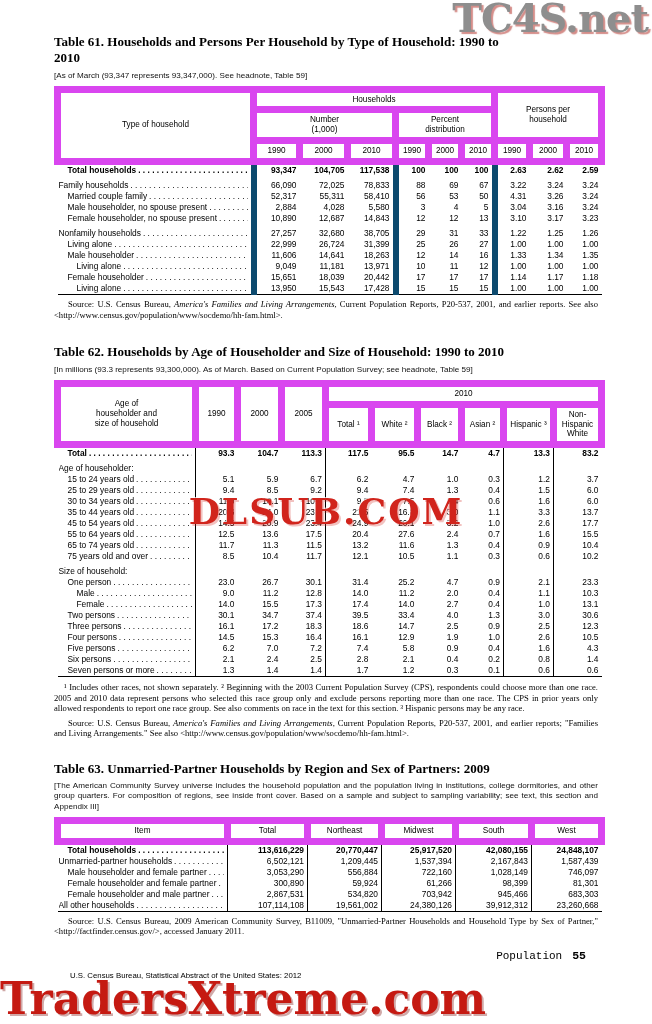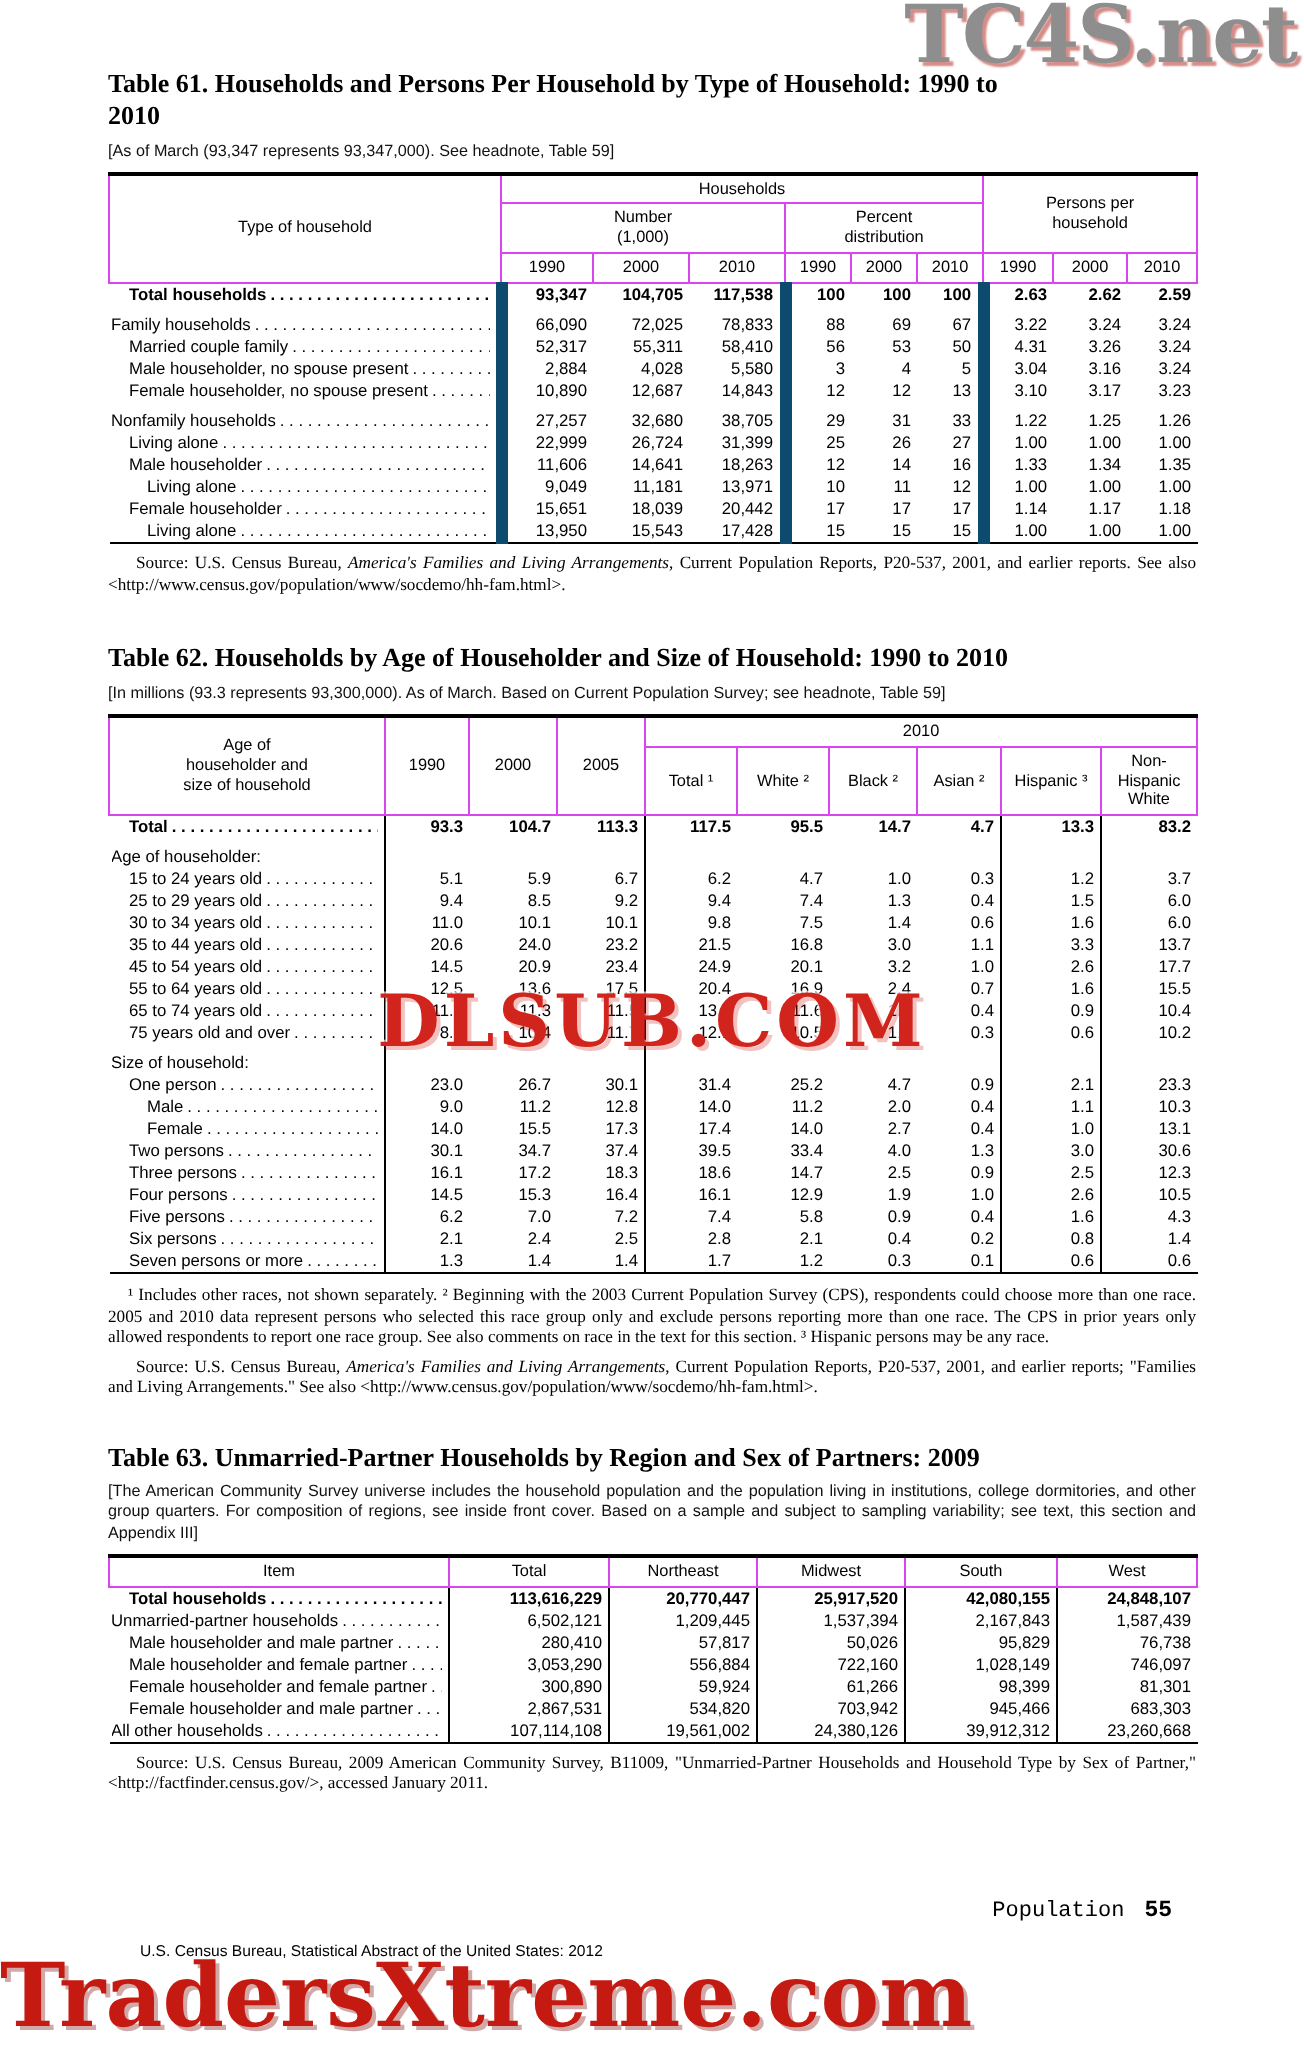--- a/index.html
+++ b/index.html
@@ -18,21 +18,21 @@
   .headnote{font-size:8.1px;line-height:1.25;margin:0 0 5px;color:#111;text-align:justify}
   .note,.source{font-family:"Liberation Serif",serif;font-size:8.6px;line-height:1.25;text-align:justify;margin:4px 0 0}
   .source{text-indent:14px}
   .fnotes{font-family:"Liberation Serif",serif;font-size:8.6px;line-height:1.22;text-align:justify;margin:5px 0 0;text-indent:10px}
   .it{font-style:italic}
   .sec61{margin-bottom:24px}
   .sec62{margin-bottom:22px}
 
   
   .tbl{border-collapse:collapse;width:100%;table-layout:fixed;border-top:2px solid #000;border-bottom:1.2px solid #000}
-  .tbl thead th{border:1px solid #d946ef;font-weight:400;font-size:8.2px;line-height:1.2;text-align:center;padding:2px 1px;vertical-align:middle}
+  .tbl thead th{border:7px solid #d946ef;font-weight:400;font-size:8.2px;line-height:1.2;text-align:center;padding:2px 1px;vertical-align:middle}
   .tbl td{font-size:8.4px;line-height:11px;padding:0 3px 0 1px;vertical-align:bottom}
   td.num{text-align:right;white-space:nowrap}
   td.stub{overflow:hidden}
   .sw{display:flex;align-items:center;overflow:hidden}
   .lab{white-space:nowrap}
   .leader{flex:1 1 0;min-width:0;overflow:hidden;white-space:nowrap;margin-left:2px}
   .leader::after{content:". . . . . . . . . . . . . . . . . . . . . . . . . . . . . . . . . . . . . . . . . . . . . . . . ."}
   .ind1 .sw{padding-left:9px}
   .ind2 .sw{padding-left:18px}
   tr.b td{font-weight:700}
@@ -446,21 +446,21 @@
               <td class="stub ind1">
                 <div class="sw">
                   <span class="lab">55 to 64 years old</span>
                   <span class="leader"></span>
                 </div>
               </td>
               <td class="num c0">12.5</td>
               <td class="num c1">13.6</td>
               <td class="num c2">17.5</td>
               <td class="num c3">20.4</td>
-              <td class="num c4">16.9</td>
+              <td class="num c4">27.6</td>
               <td class="num c5">2.4</td>
               <td class="num c6">0.7</td>
               <td class="num c7">1.6</td>
               <td class="num c8">15.5</td>
             </tr>
             <tr class="">
               <td class="stub ind1">
                 <div class="sw">
                   <span class="lab">65 to 74 years old</span>
                   <span class="leader"></span>
@@ -713,33 +713,20 @@
               </td>
               <td class="num c0">6,502,121</td>
               <td class="num c1">1,209,445</td>
               <td class="num c2">1,537,394</td>
               <td class="num c3">2,167,843</td>
               <td class="num c4">1,587,439</td>
             </tr>
             <tr class="">
               <td class="stub ind1">
                 <div class="sw">
-                  <span class="lab">Male householder and male partner</span>
-                  <span class="leader"></span>
-                </div>
-              </td>
-              <td class="num c0">280,410</td>
-              <td class="num c1">57,817</td>
-              <td class="num c2">50,026</td>
-              <td class="num c3">95,829</td>
-              <td class="num c4">76,738</td>
-            </tr>
-            <tr class="">
-              <td class="stub ind1">
-                <div class="sw">
                   <span class="lab">Male householder and female partner</span>
                   <span class="leader"></span>
                 </div>
               </td>
               <td class="num c0">3,053,290</td>
               <td class="num c1">556,884</td>
               <td class="num c2">722,160</td>
               <td class="num c3">1,028,149</td>
               <td class="num c4">746,097</td>
             </tr>

